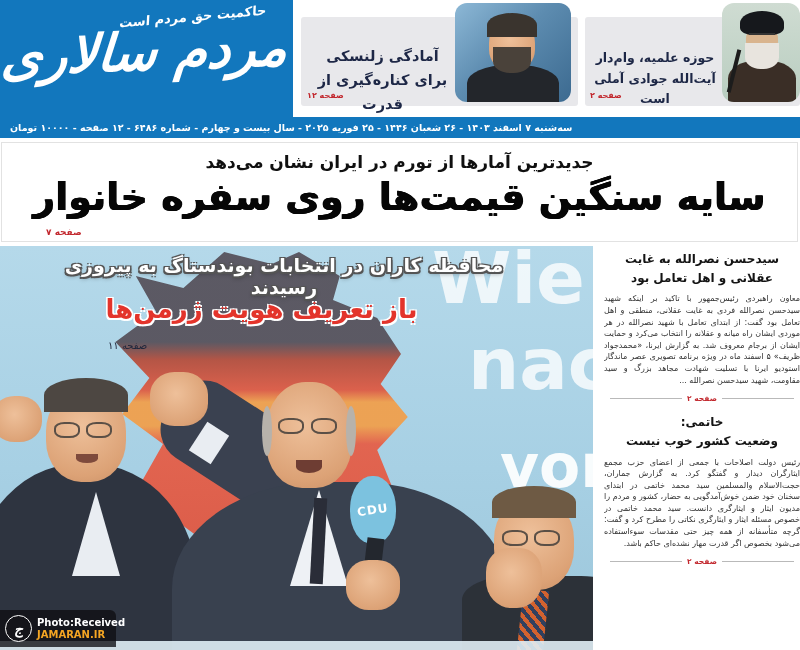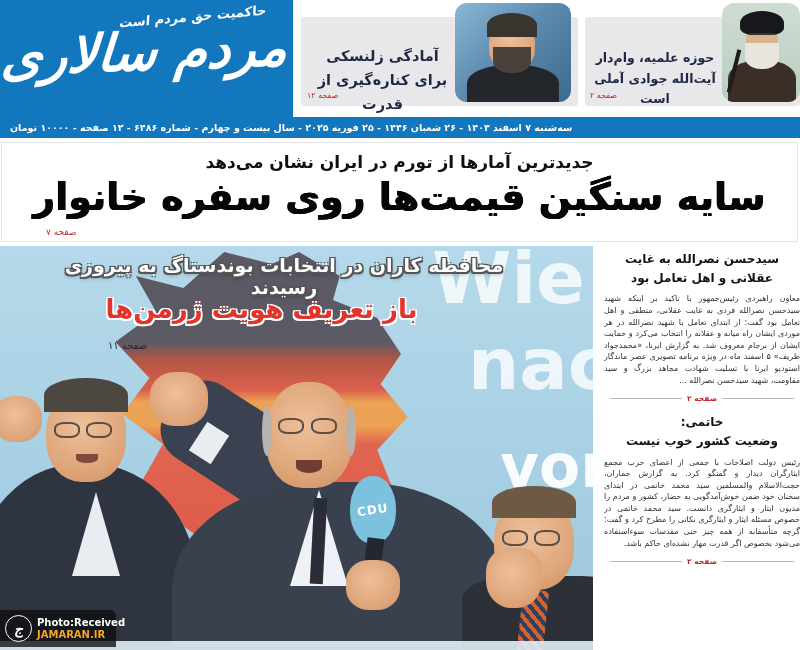--- a/index.html
+++ b/index.html
@@ -16,21 +16,21 @@
            transform:skewX(-6deg) rotate(-2deg);letter-spacing:-2px;}
 
   
   .card{position:absolute;top:17px;height:89px;background:#e8e8eb;border-radius:3px;}
   .card-mid{left:301px;width:277px;}
   .card-right{left:585px;width:215px;}
   .card-title{position:absolute;color:#1d2746;font-weight:bold;text-align:center;
               direction:rtl;white-space:pre-line;line-height:1.65;}
   .card-title-mid{left:310px;top:45px;width:145px;font-size:14.5px;}
   .card-title-right{left:591px;top:48px;width:128px;font-size:12.5px;}
-  .page-red{position:absolute;color:#c2272d;font-size:8px;font-weight:normal;direction:rtl;}
+  .page-red{position:absolute;color:#c2272d;font-size:8px;font-weight:bold;direction:rtl;}
 
   .thumb{position:absolute;top:3px;height:99px;border-radius:12px;overflow:hidden;}
   .thumb-zelensky{left:455px;width:116px;background:linear-gradient(135deg,#8db8d6 0%,#5d8cb0 45%,#3c6a90 100%);}
   .thumb-khamenei{left:722px;width:78px;background:linear-gradient(180deg,#cfdcd2 0%,#b9cdc0 100%);}
   .z-head{position:absolute;left:34px;top:16px;width:46px;height:52px;border-radius:46% 46% 42% 42%;
           background:#c59c77;}
   .z-hair{position:absolute;left:32px;top:10px;width:50px;height:24px;border-radius:50% 50% 0 0;background:#3a342e;}
   .z-beard{position:absolute;left:38px;top:44px;width:38px;height:26px;border-radius:0 0 45% 45%;background:#4a423a;}
   .z-body{position:absolute;left:12px;top:62px;width:92px;height:40px;border-radius:45% 45% 0 0;background:#23262b;}
   .k-turban{position:absolute;left:18px;top:8px;width:44px;height:24px;border-radius:50% 50% 30% 30%;background:#16181c;}

